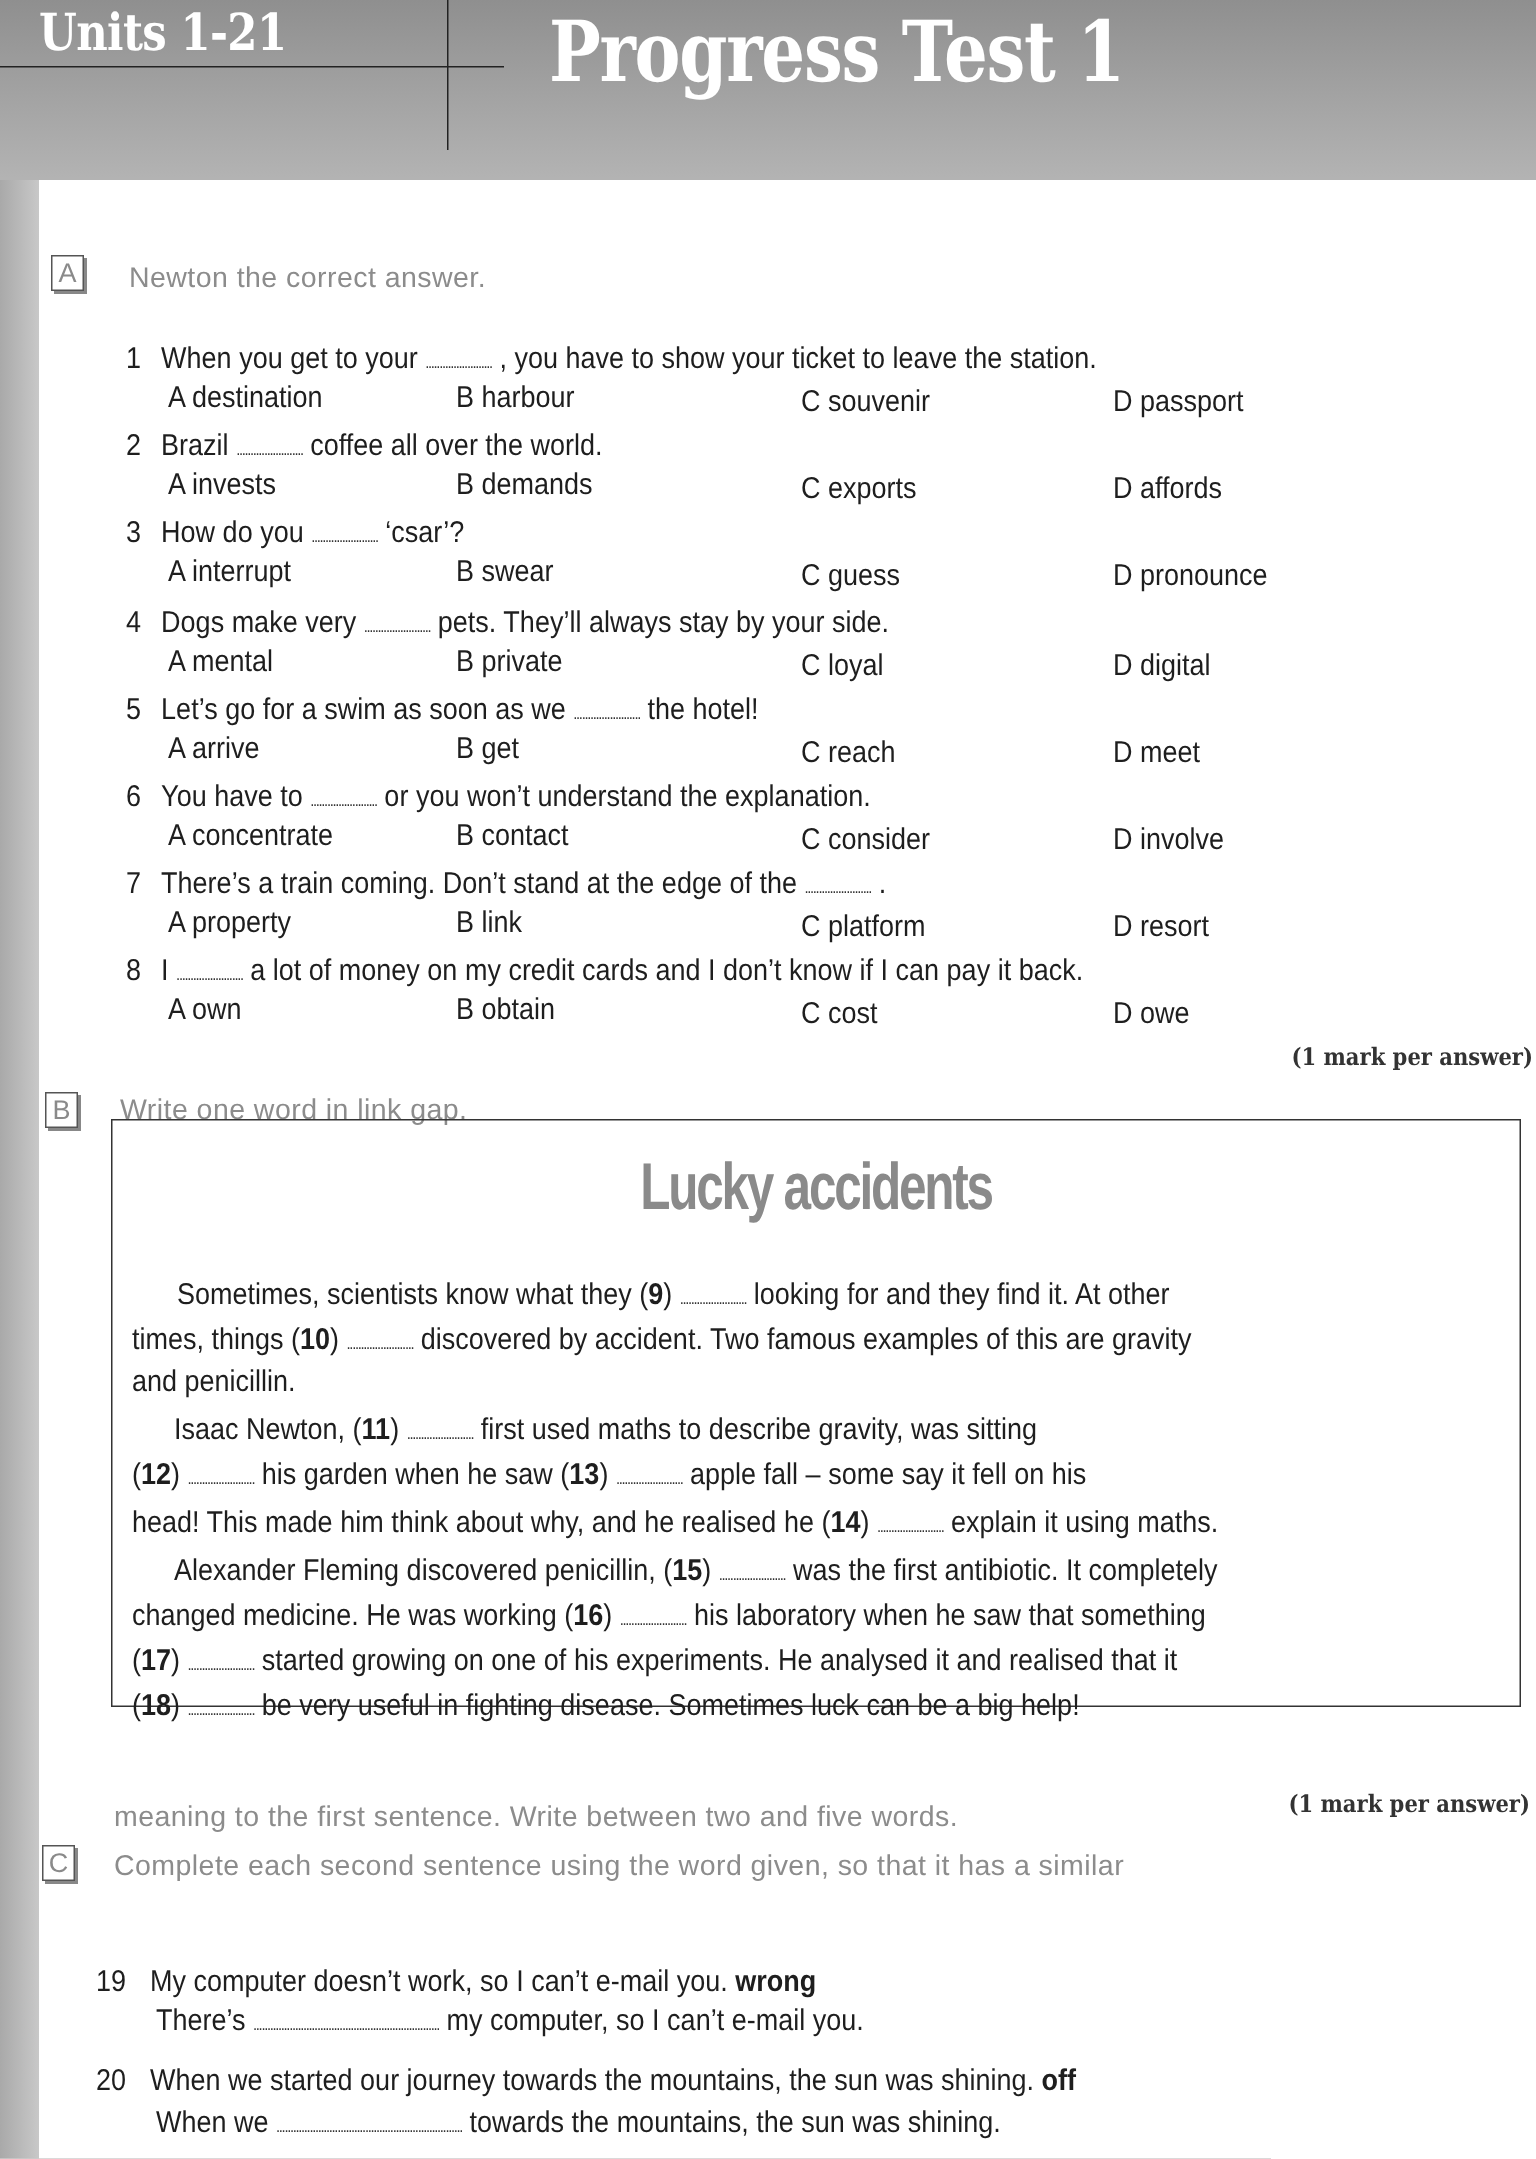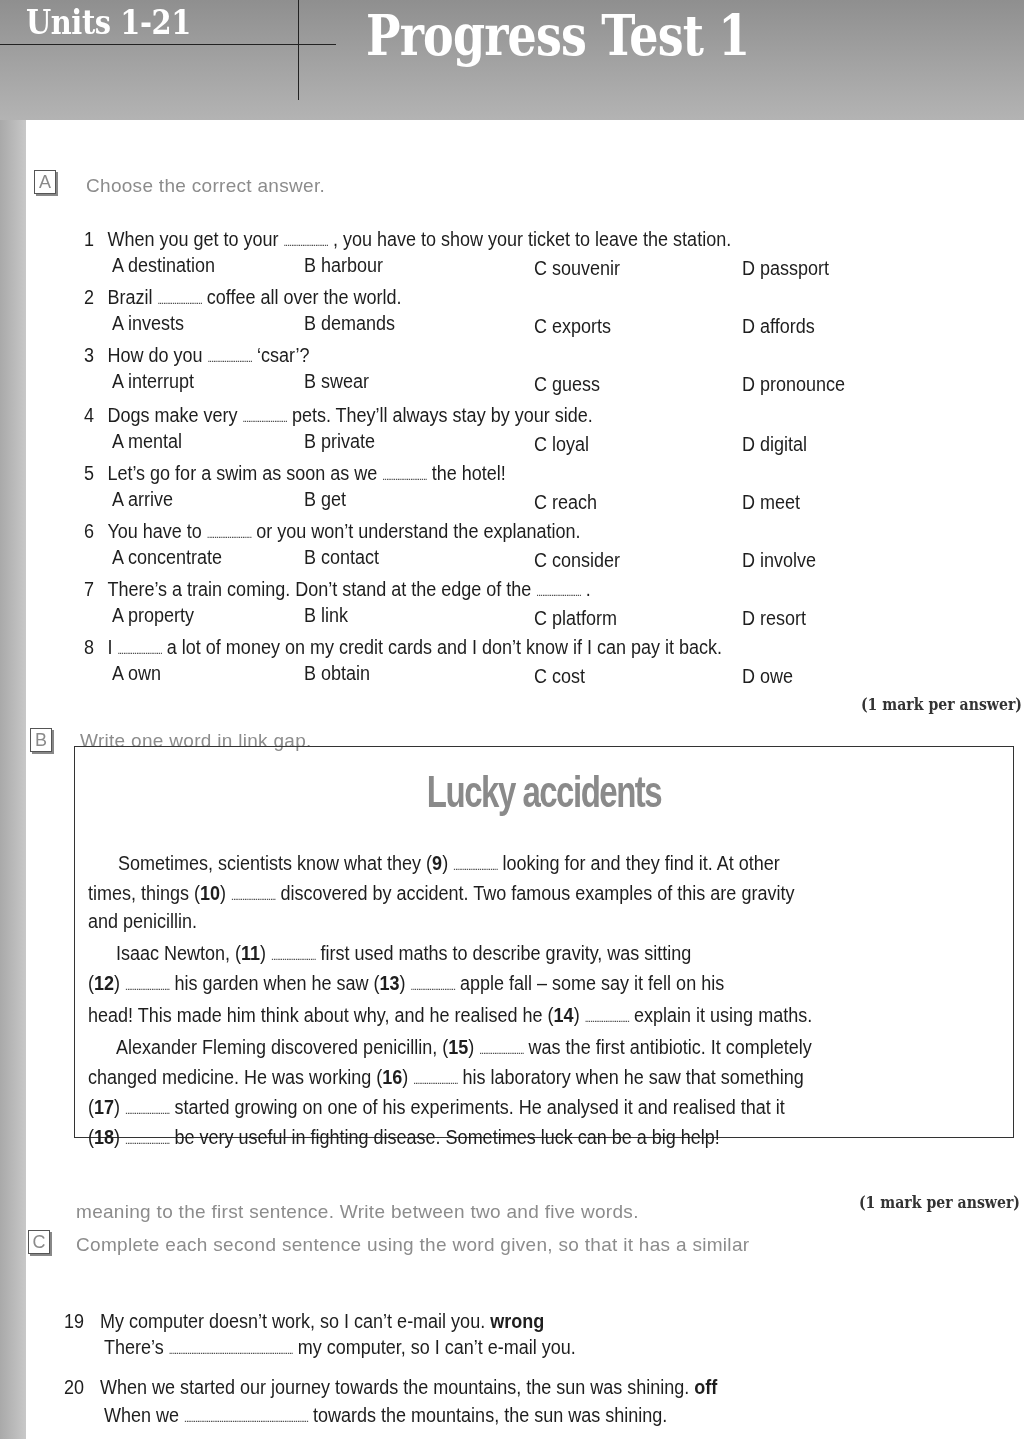--- a/index.html
+++ b/index.html
@@ -68,21 +68,21 @@
   <div class="units">Units 1-21</div>
   <div class="hline"></div>
   <div class="vline"></div>
   <div class="title">Progress Test 1</div>
 </div>
 <div class="left-strip"></div>
 
 <div class="page"></div>
 
 <div class="sec-box" style="left:34px;top:170px;">A</div>
-<div class="instr" style="left:86px;top:175px;">Choose the correct answer.</div>
+<div class="instr" style="left:86px;top:175px;">Newton the correct answer.</div>
 
 <div id="qa">
     <div class="q" style="left: 84px; top: 228px;"><span class="num">1</span><span>When you get to your </span><span class="dots">........................</span><span> , you have to show your ticket to leave the station.</span></div>
     <div class="opt" style="left: 112px; top: 254px;">A destination</div>
     <div class="opt" style="left: 304px; top: 254px;">B harbour</div>
     <div class="opt" style="left: 534px; top: 257px;">C souvenir</div>
     <div class="opt" style="left: 742px; top: 257px;">D passport</div>
     <div class="q" style="left: 84px; top: 286px;"><span class="num">2</span><span>Brazil </span><span class="dots">........................</span><span> coffee all over the world.</span></div>
     <div class="opt" style="left: 112px; top: 312px;">A invests</div>
     <div class="opt" style="left: 304px; top: 312px;">B demands</div>

